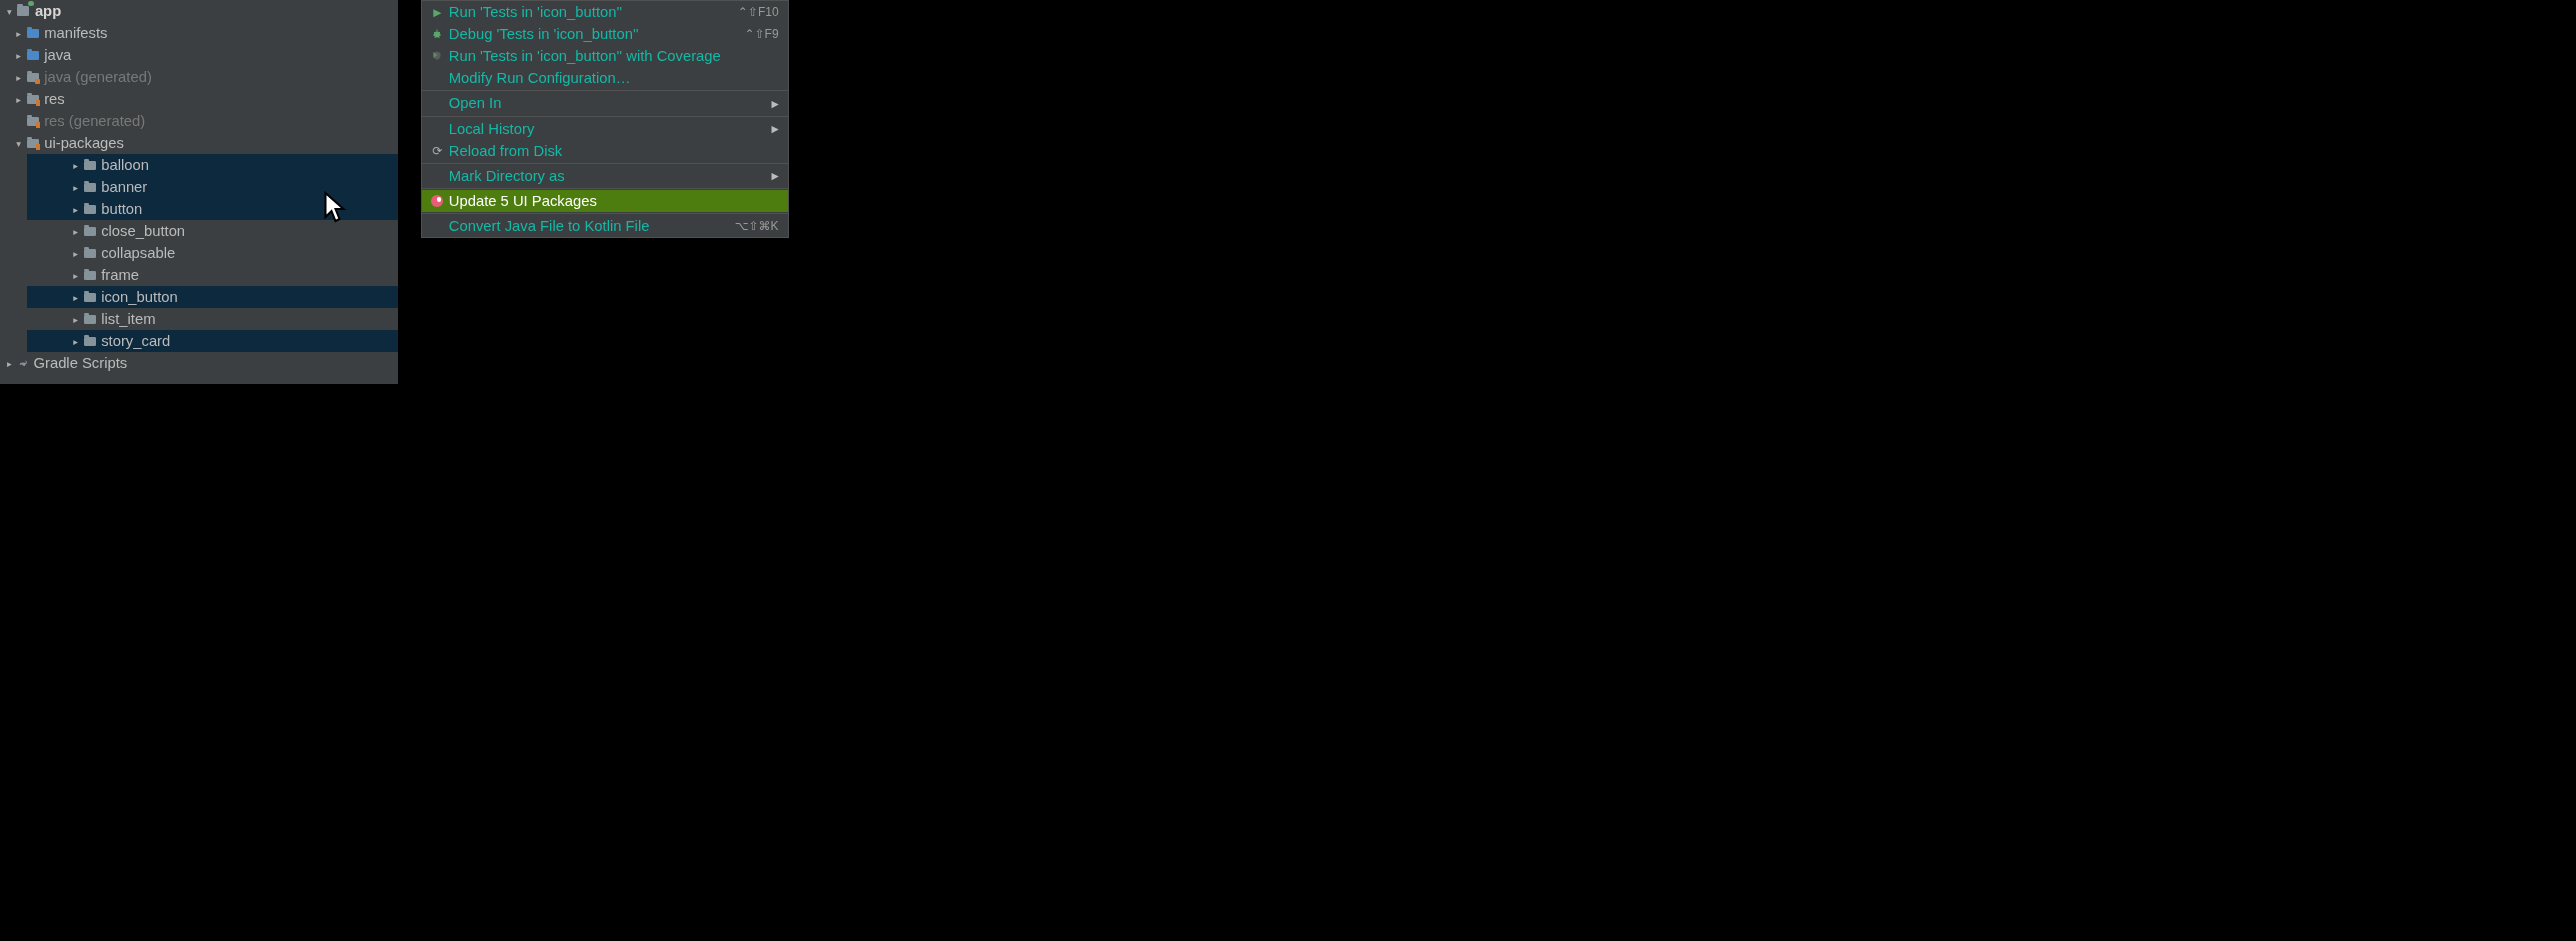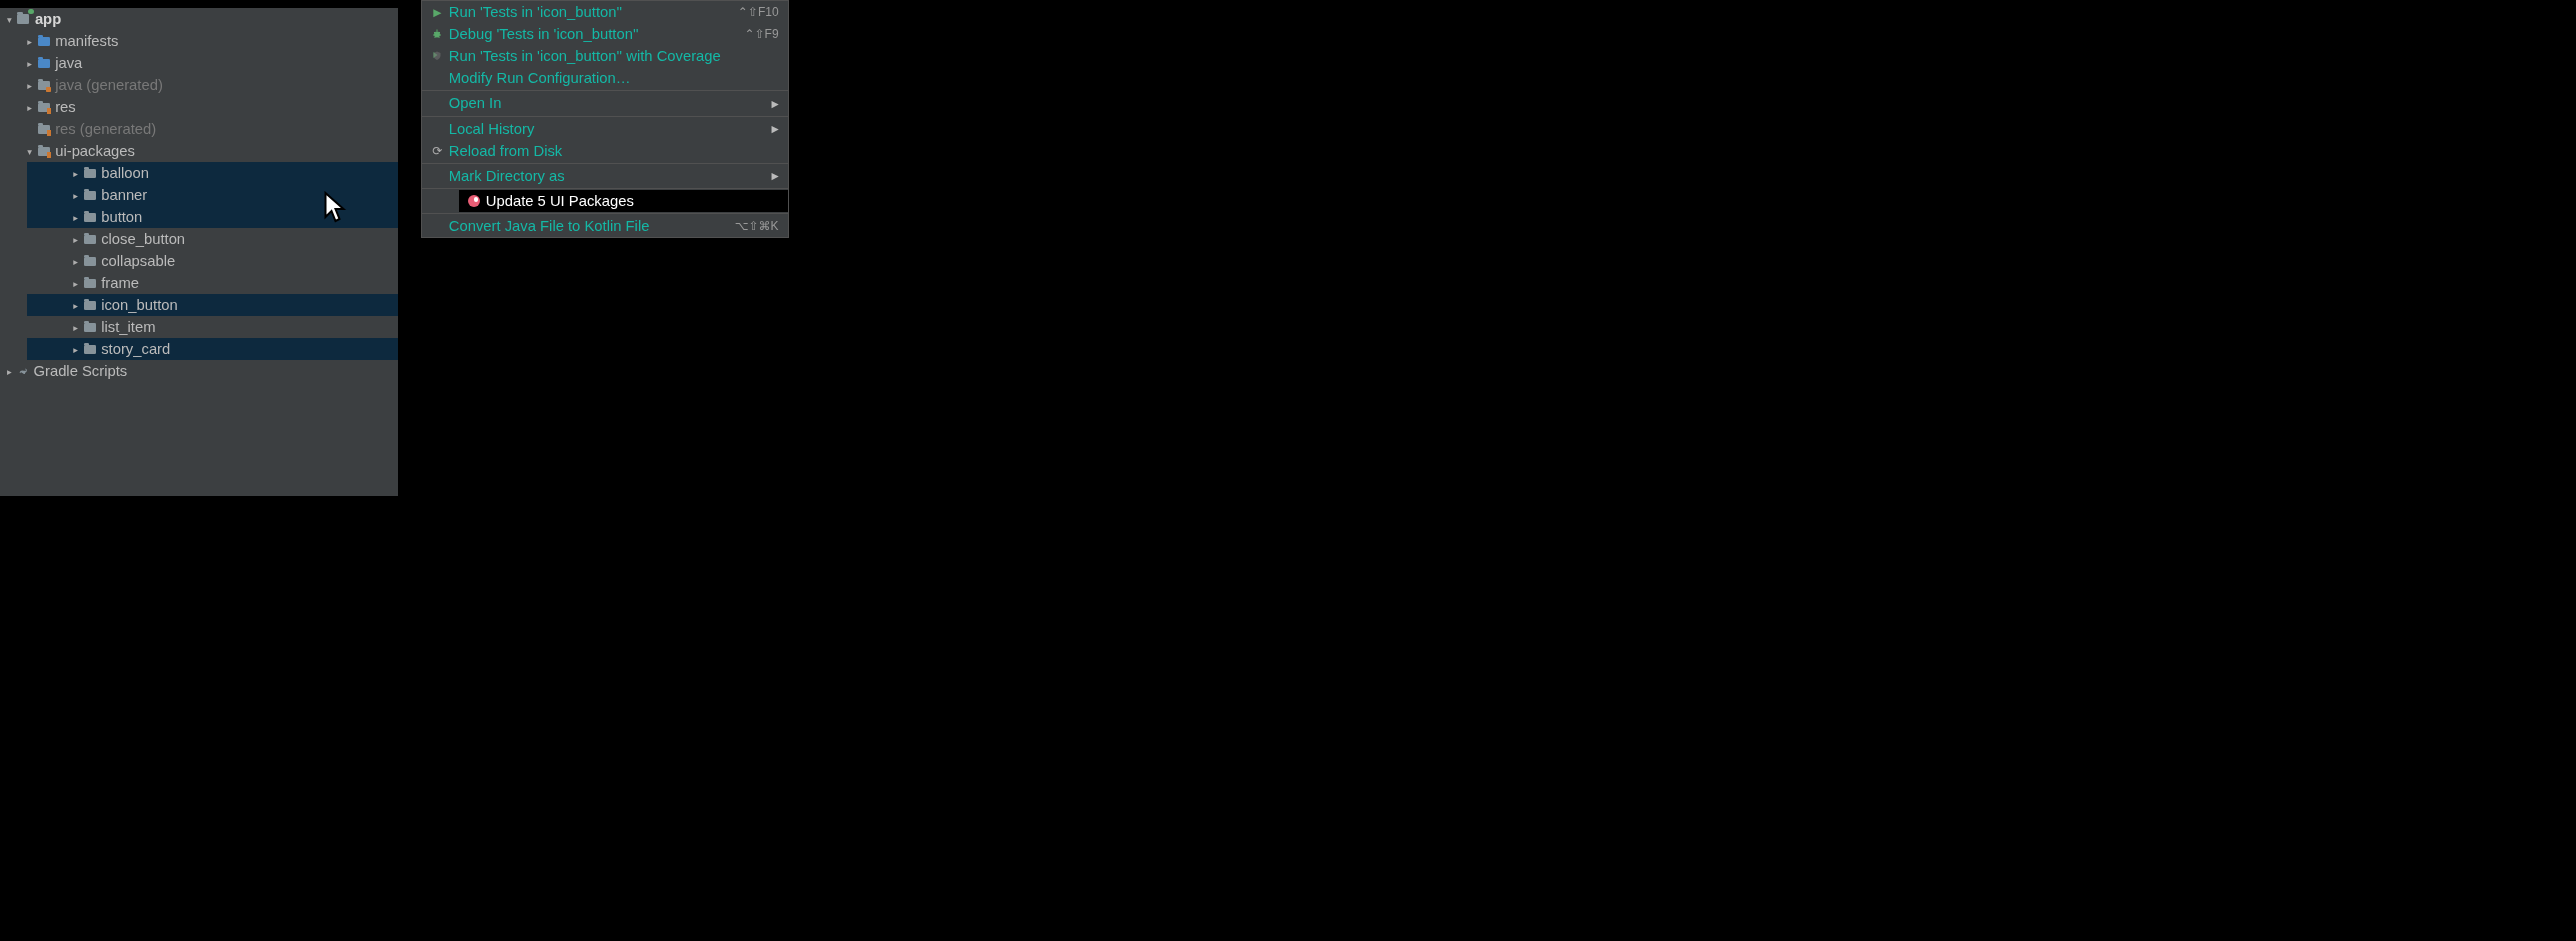--- a/index.html
+++ b/index.html
@@ -9,23 +9,23 @@
       font-family: -apple-system, BlinkMacSystemFont, "Segoe UI", sans-serif;
       font-size: 14.8px;
       color: #bbbbbb;
       width: 2576px;
       height: 942px;
       position: relative;
     }
     .tree-panel {
       position: absolute;
       left: 0;
-      top: 8px;
+      top: 0;
       width: 398px;
-      height: 488px;
+      height: 384px;
       background: #3c3f41;
       overflow: hidden;
     }
     .tree-row {
       height: 22px;
       display: flex;
       align-items: center;
       white-space: nowrap;
     }
     .tree-row.selected {
@@ -106,42 +106,41 @@
     }
     .gradle-icon {
       width:13.4px;height:10.7px;
       color:#87939a;
       font-size:10.7px;
     }
     .label { color:#bbbbbb; }
     .label.bold { font-weight:bold; color:#d6d6d6; }
     .label.dim { color:#787878; }
     .indent-0 { padding-left: 2.7px; }
-    .indent-1 { padding-left: 12px; margin-left: 11px; }
+    .indent-1 { padding-left: 12px; }
     .indent-2 { padding-left: 42px; margin-left: 27px; }
 
     .context-menu {
       position:absolute;
       left: 421px;
       top: 0;
       width: 366px;
       background:#3c3f41;
       border:0.7px solid #515151;
     }
     .menu-item {
       height: 22px;
       display:flex;
       align-items:center;
       padding-left: 6.7px;
       position:relative;
     }
     .menu-item.highlight {
-      background:#000000;
+      background:#4d7c0f;
       color:#fff;
-      margin-left:37px;
     }
     .menu-icon {
       width: 17.4px;
       display:inline-flex;
       justify-content:center;
       align-items:center;
       margin-right:2.7px;
     }
     .menu-label { flex:1; color:#14b8a6; }
     .menu-item.highlight .menu-label { color:#fff; }

